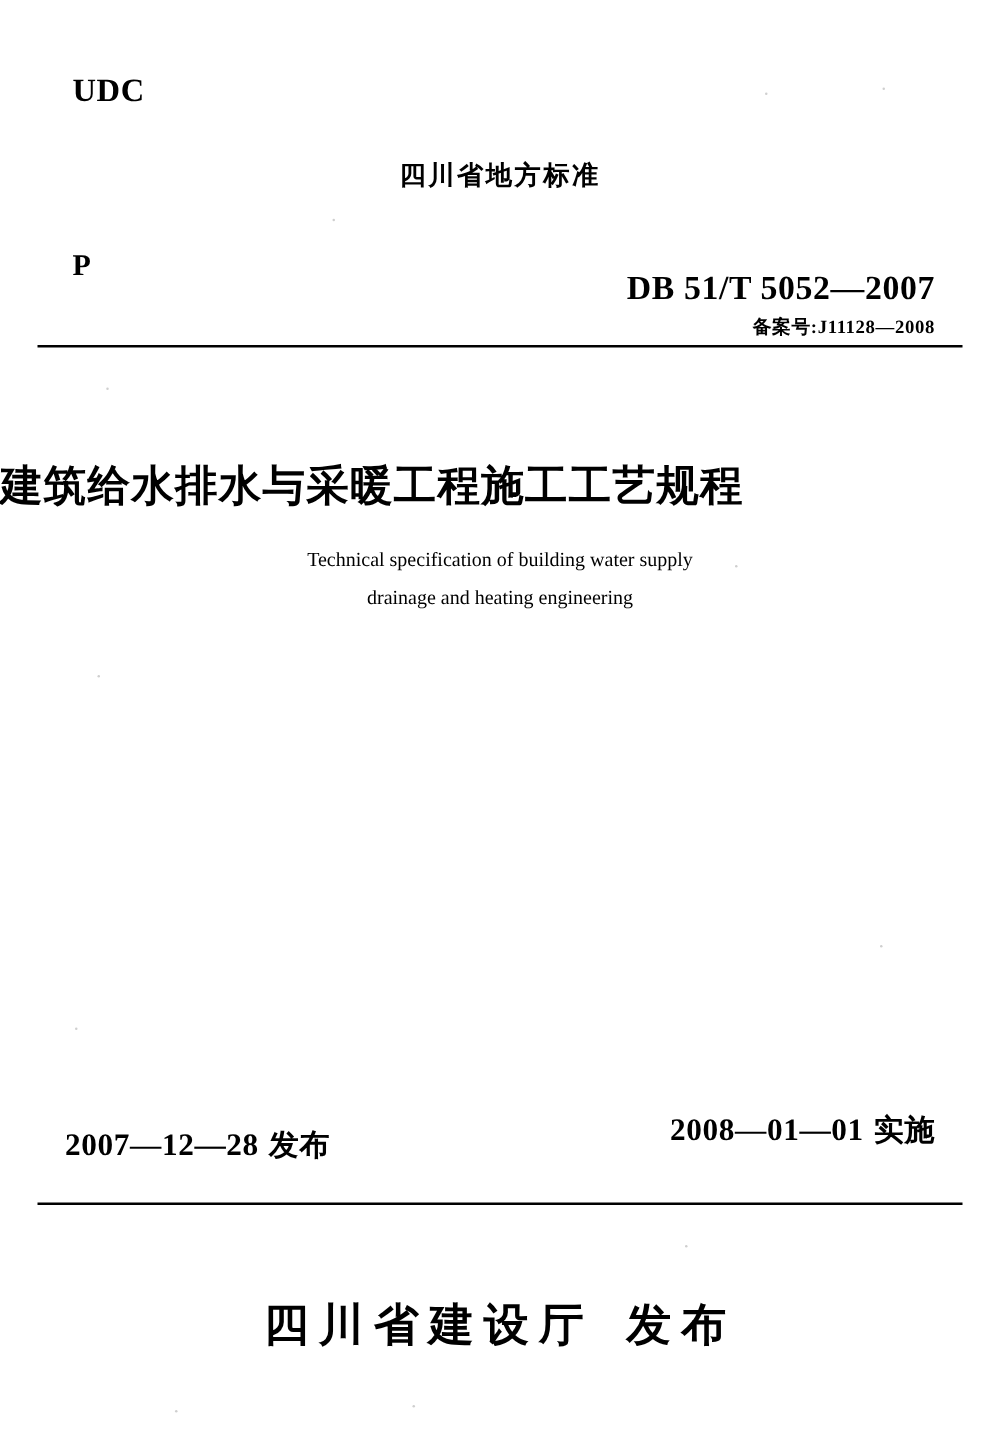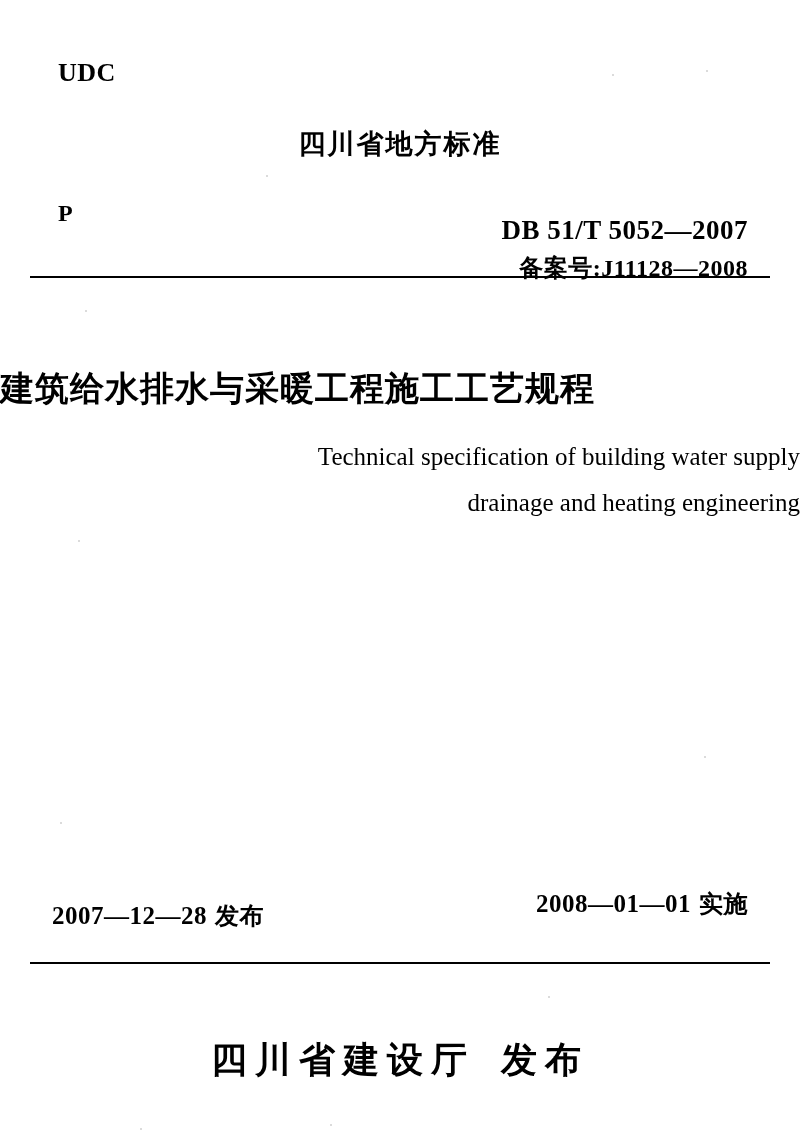--- a/index.html
+++ b/index.html
@@ -33,21 +33,21 @@
 
   
   .series {
     position: absolute;
     left: 0;
     right: 0;
     top: 126px;
     text-align: center;
     font-family: "DejaVu Sans", sans-serif;
     font-weight: bold;
-    font-size: 27px;
+    font-size: 21px;
     letter-spacing: 2px;
   }
 
   
   .class-letter {
     position: absolute;
     left: 58px;
     top: 200px;
     font-family: "Liberation Serif", serif;
     font-weight: bold;
@@ -63,21 +63,21 @@
     font-family: "Liberation Serif", serif;
     font-weight: bold;
     line-height: 1.35;
   }
   .std-number {
     font-size: 27px;
     letter-spacing: 0.5px;
     margin-top: 16px;
   }
   .record-number {
-    font-size: 24px;
+    font-size: 15px;
     letter-spacing: 0.5px;
     margin-top: 4px;
   }
 
   
   .rule {
     position: absolute;
     left: 30px;
     right: 30px;
     height: 0;
@@ -95,23 +95,23 @@
     font-family: "DejaVu Sans", sans-serif;
     font-weight: bold;
     font-size: 34px;
     letter-spacing: 1px;
   }
   .title-en {
     position: absolute;
     left: 0;
     right: 0;
     top: 434px;
-    text-align: right;
-    font-family: "Liberation Serif", serif;
-    font-size: 25px;
+    text-align: center;
+    font-family: "Liberation Serif", serif;
+    font-size: 16px;
     line-height: 1.85;
   }
   .title-en div { }
 
   
   .date-issue {
     position: absolute;
     left: 52px;
     top: 900px;
     font-family: "Liberation Serif", serif;

